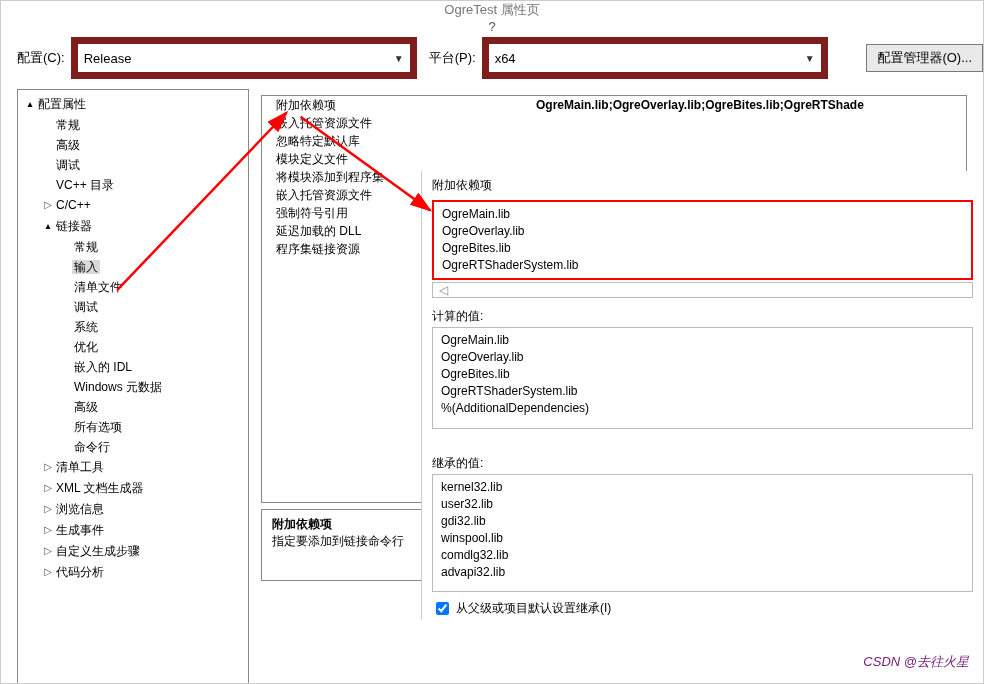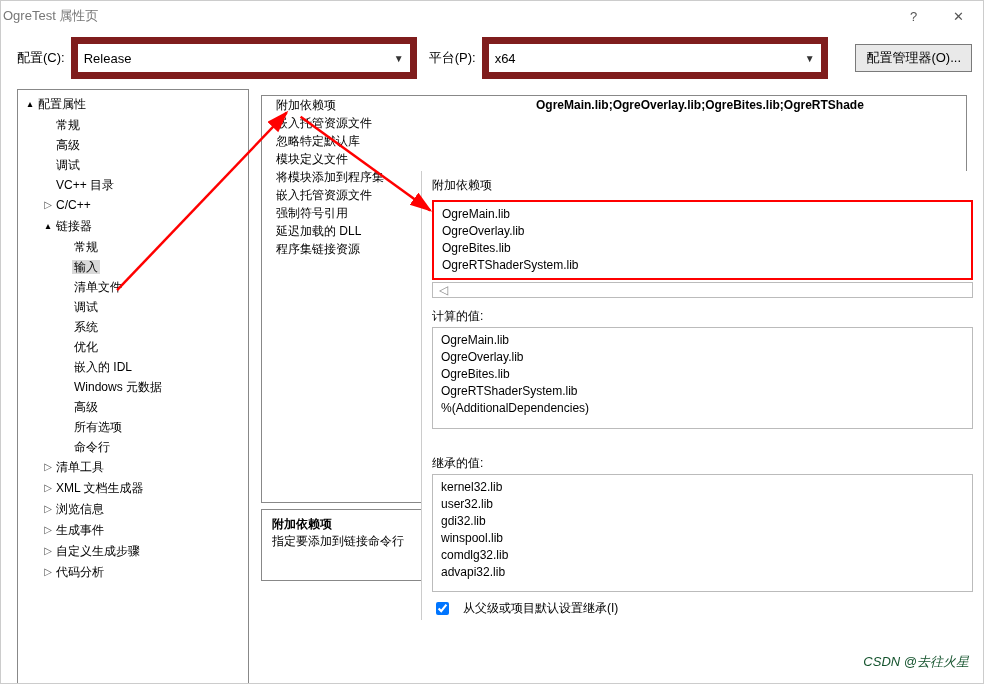--- a/index.html
+++ b/index.html
@@ -1,20 +1,20 @@
 <!DOCTYPE html>
 <html><head>
 <meta charset="utf-8">
 <style>
 html,body{margin:0;padding:0;font-family:"Microsoft YaHei","Segoe UI",sans-serif;font-size:12px;background:#f0f0f0;color:#000;}
 .window{width:984px;height:684px;background:#fff;border:1px solid #ccc;box-sizing:border-box;position:relative;overflow:hidden;}
-.titlebar{height:30px;display:flex;align-items:center;padding:0 2px;color:#777;font-size:13px;}
+.titlebar{height:30px;display:flex;align-items:center;padding:0 24px;color:#777;font-size:13px;flex-direction:column;}
 .titlebar .spacer{flex:1;}
 .titlebar .tb-btn{width:45px;height:30px;display:flex;align-items:center;justify-content:center;color:#555;}
-.config-row{display:flex;align-items:center;gap:6px;margin:6px 11px 10px 16px;}
+.config-row{display:flex;align-items:center;gap:6px;margin:6px 0 10px 16px;}
 .config-row label{font-size:13px;}
 .select{display:flex;align-items:center;justify-content:space-between;padding:3px 6px;border:7px solid #7f1d1d;background:#fff;font-size:13px;height:22px;}
 .select .arrow{font-size:10px;color:#333;}
 .btn{border:1px solid #7a7a7a;background:#e9e9e9;padding:4px 10px;font-size:13px;}
 .body-row{display:flex;gap:12px;margin:0 16px;}
 
 
 .tree-panel{width:232px;height:671px;border:1px solid #888;background:#fff;padding:4px 0;box-sizing:border-box;overflow:auto;}
 .twrap{padding-left:6px;}
 .tn{line-height:20px;white-space:nowrap;}
@@ -35,23 +35,23 @@
 .desc-box .dt{font-weight:700;}
 
 
 .popup{position:absolute;left:420px;top:170px;right:0;background:#fff;border-left:1px solid #ccc;}
 .popup .pl{padding:2px 10px 1px 10px;}
 .popup .hdr{font-size:12px;color:#000;margin:4px 0 2px 0;}
 .popup .redbox{border:2px solid #F00;padding:4px 8px;background:#fff;}
 .popup .textblock{border:1px solid #bbb;padding:4px 8px;background:#fff;}
 .popup .line{line-height:17px;}
 .popup .scrollhint{border:1px solid #bbb;padding:0 6px;color:#888;margin-top:2px;}
-.popup .chkrow{display:flex;align-items:center;gap:11px;margin:6px 8px 2px 10px;}
-
-.watermark{position:absolute;right:14px;bottom:12px;color:#14532d;font-size:13px;font-style:italic;pointer-events:none;margin-top:32px;}
+.popup .chkrow{display:flex;align-items:center;gap:4px;margin:6px 8px 2px 10px;}
+
+.watermark{position:absolute;right:14px;bottom:12px;color:#701a75;font-size:13px;font-style:italic;pointer-events:none;margin-top:32px;}
 
 
 .arrow-svg{position:absolute;left:0;top:0;width:100%;height:100%;pointer-events:none;}
 </style>
 </head>
 <body>
 <div class="window">
 
   <div class="titlebar">
     <span>OgreTest 属性页</span>

